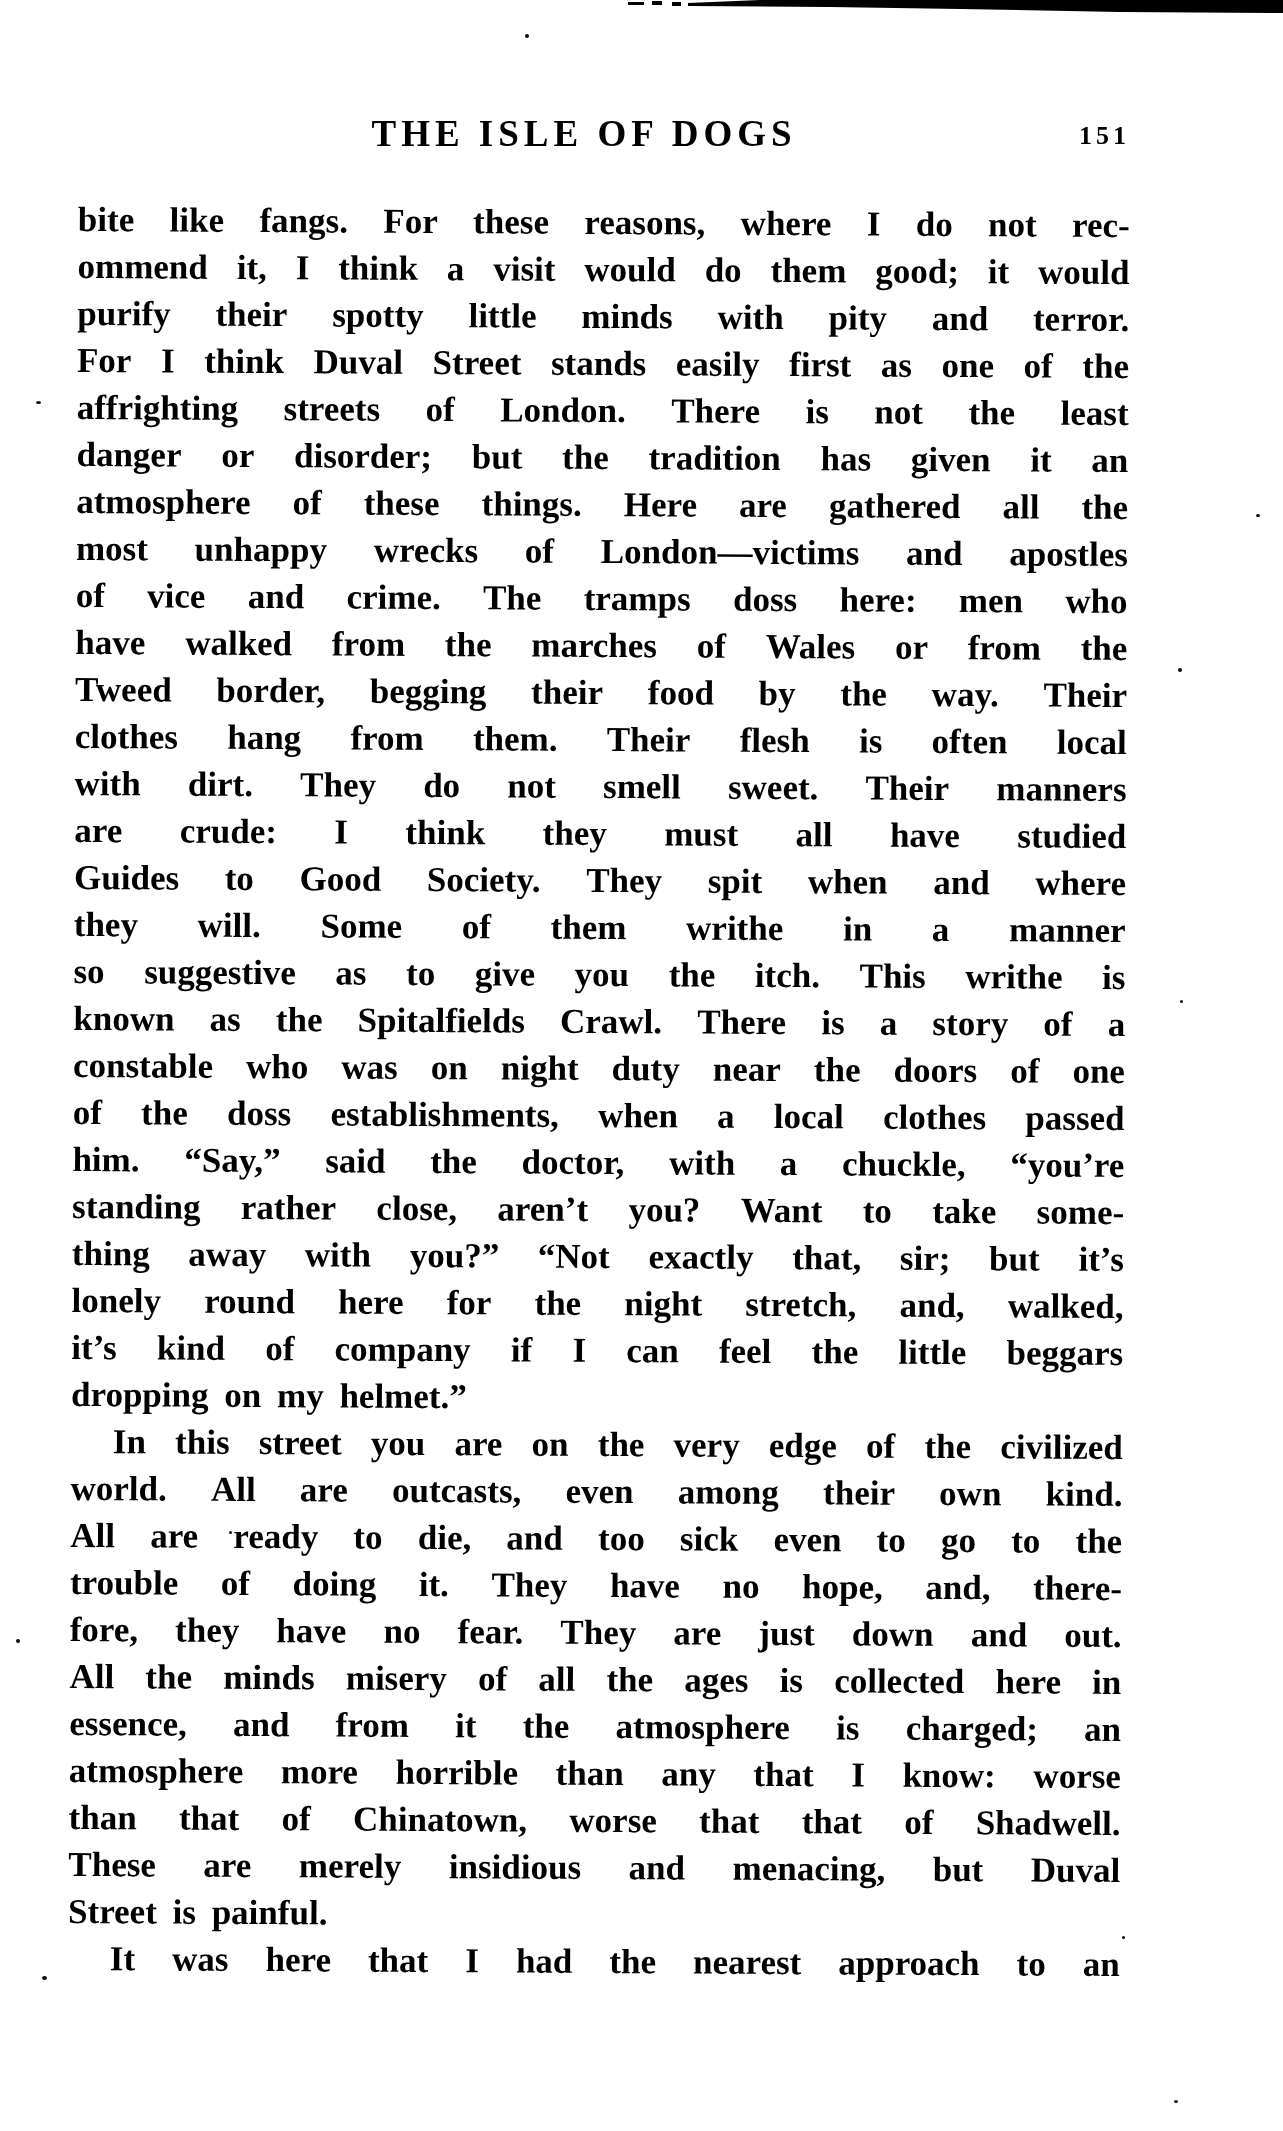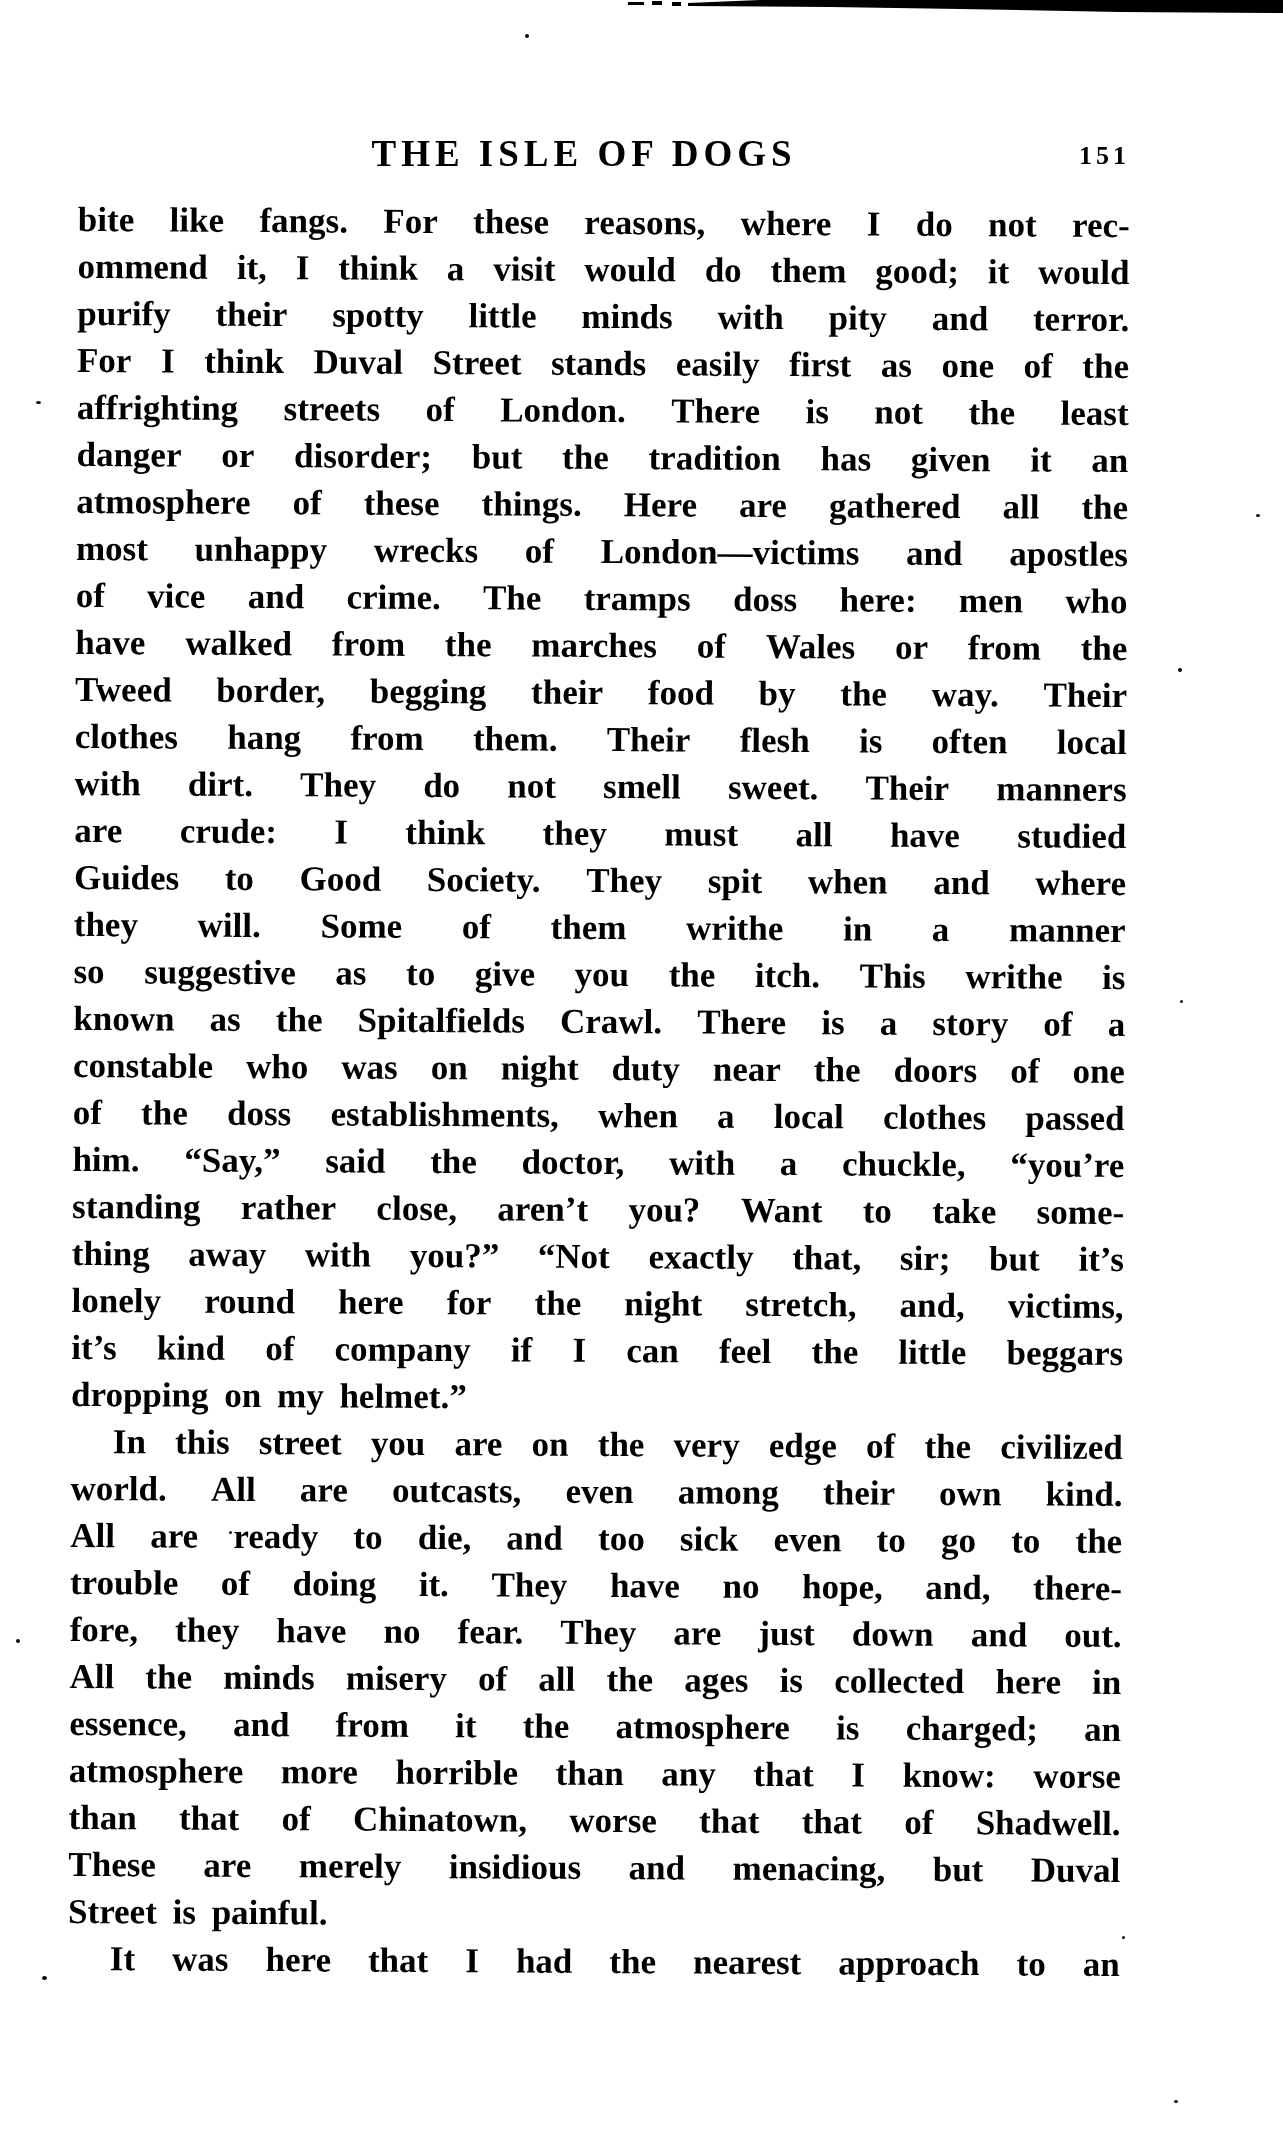--- a/index.html
+++ b/index.html
@@ -16,21 +16,21 @@
   
   .top-streak {
     position: absolute;
     top: 0; left: 0;
     width: 1283px; height: 16px;
     pointer-events: none;
   }
   
   .header {
     position: absolute;
-    top: 132px;
+    top: 112px;
     left: 78px;
     width: 1052px;
     height: 56px;
   }
   .running-title {
     text-align: center;
     font-size: 37px;
     font-weight: bold;
     letter-spacing: 5px;
     white-space: nowrap;
@@ -363,21 +363,21 @@
       </div>
       <div class="line justify">
         <span>lonely</span>
         <span>round</span>
         <span>here</span>
         <span>for</span>
         <span>the</span>
         <span>night</span>
         <span>stretch,</span>
         <span>and,</span>
-        <span>victims,</span>
+        <span>walked,</span>
       </div>
       <div class="line justify">
         <span>it’s</span>
         <span>kind</span>
         <span>of</span>
         <span>company</span>
         <span>if</span>
         <span>I</span>
         <span>can</span>
         <span>feel</span>

